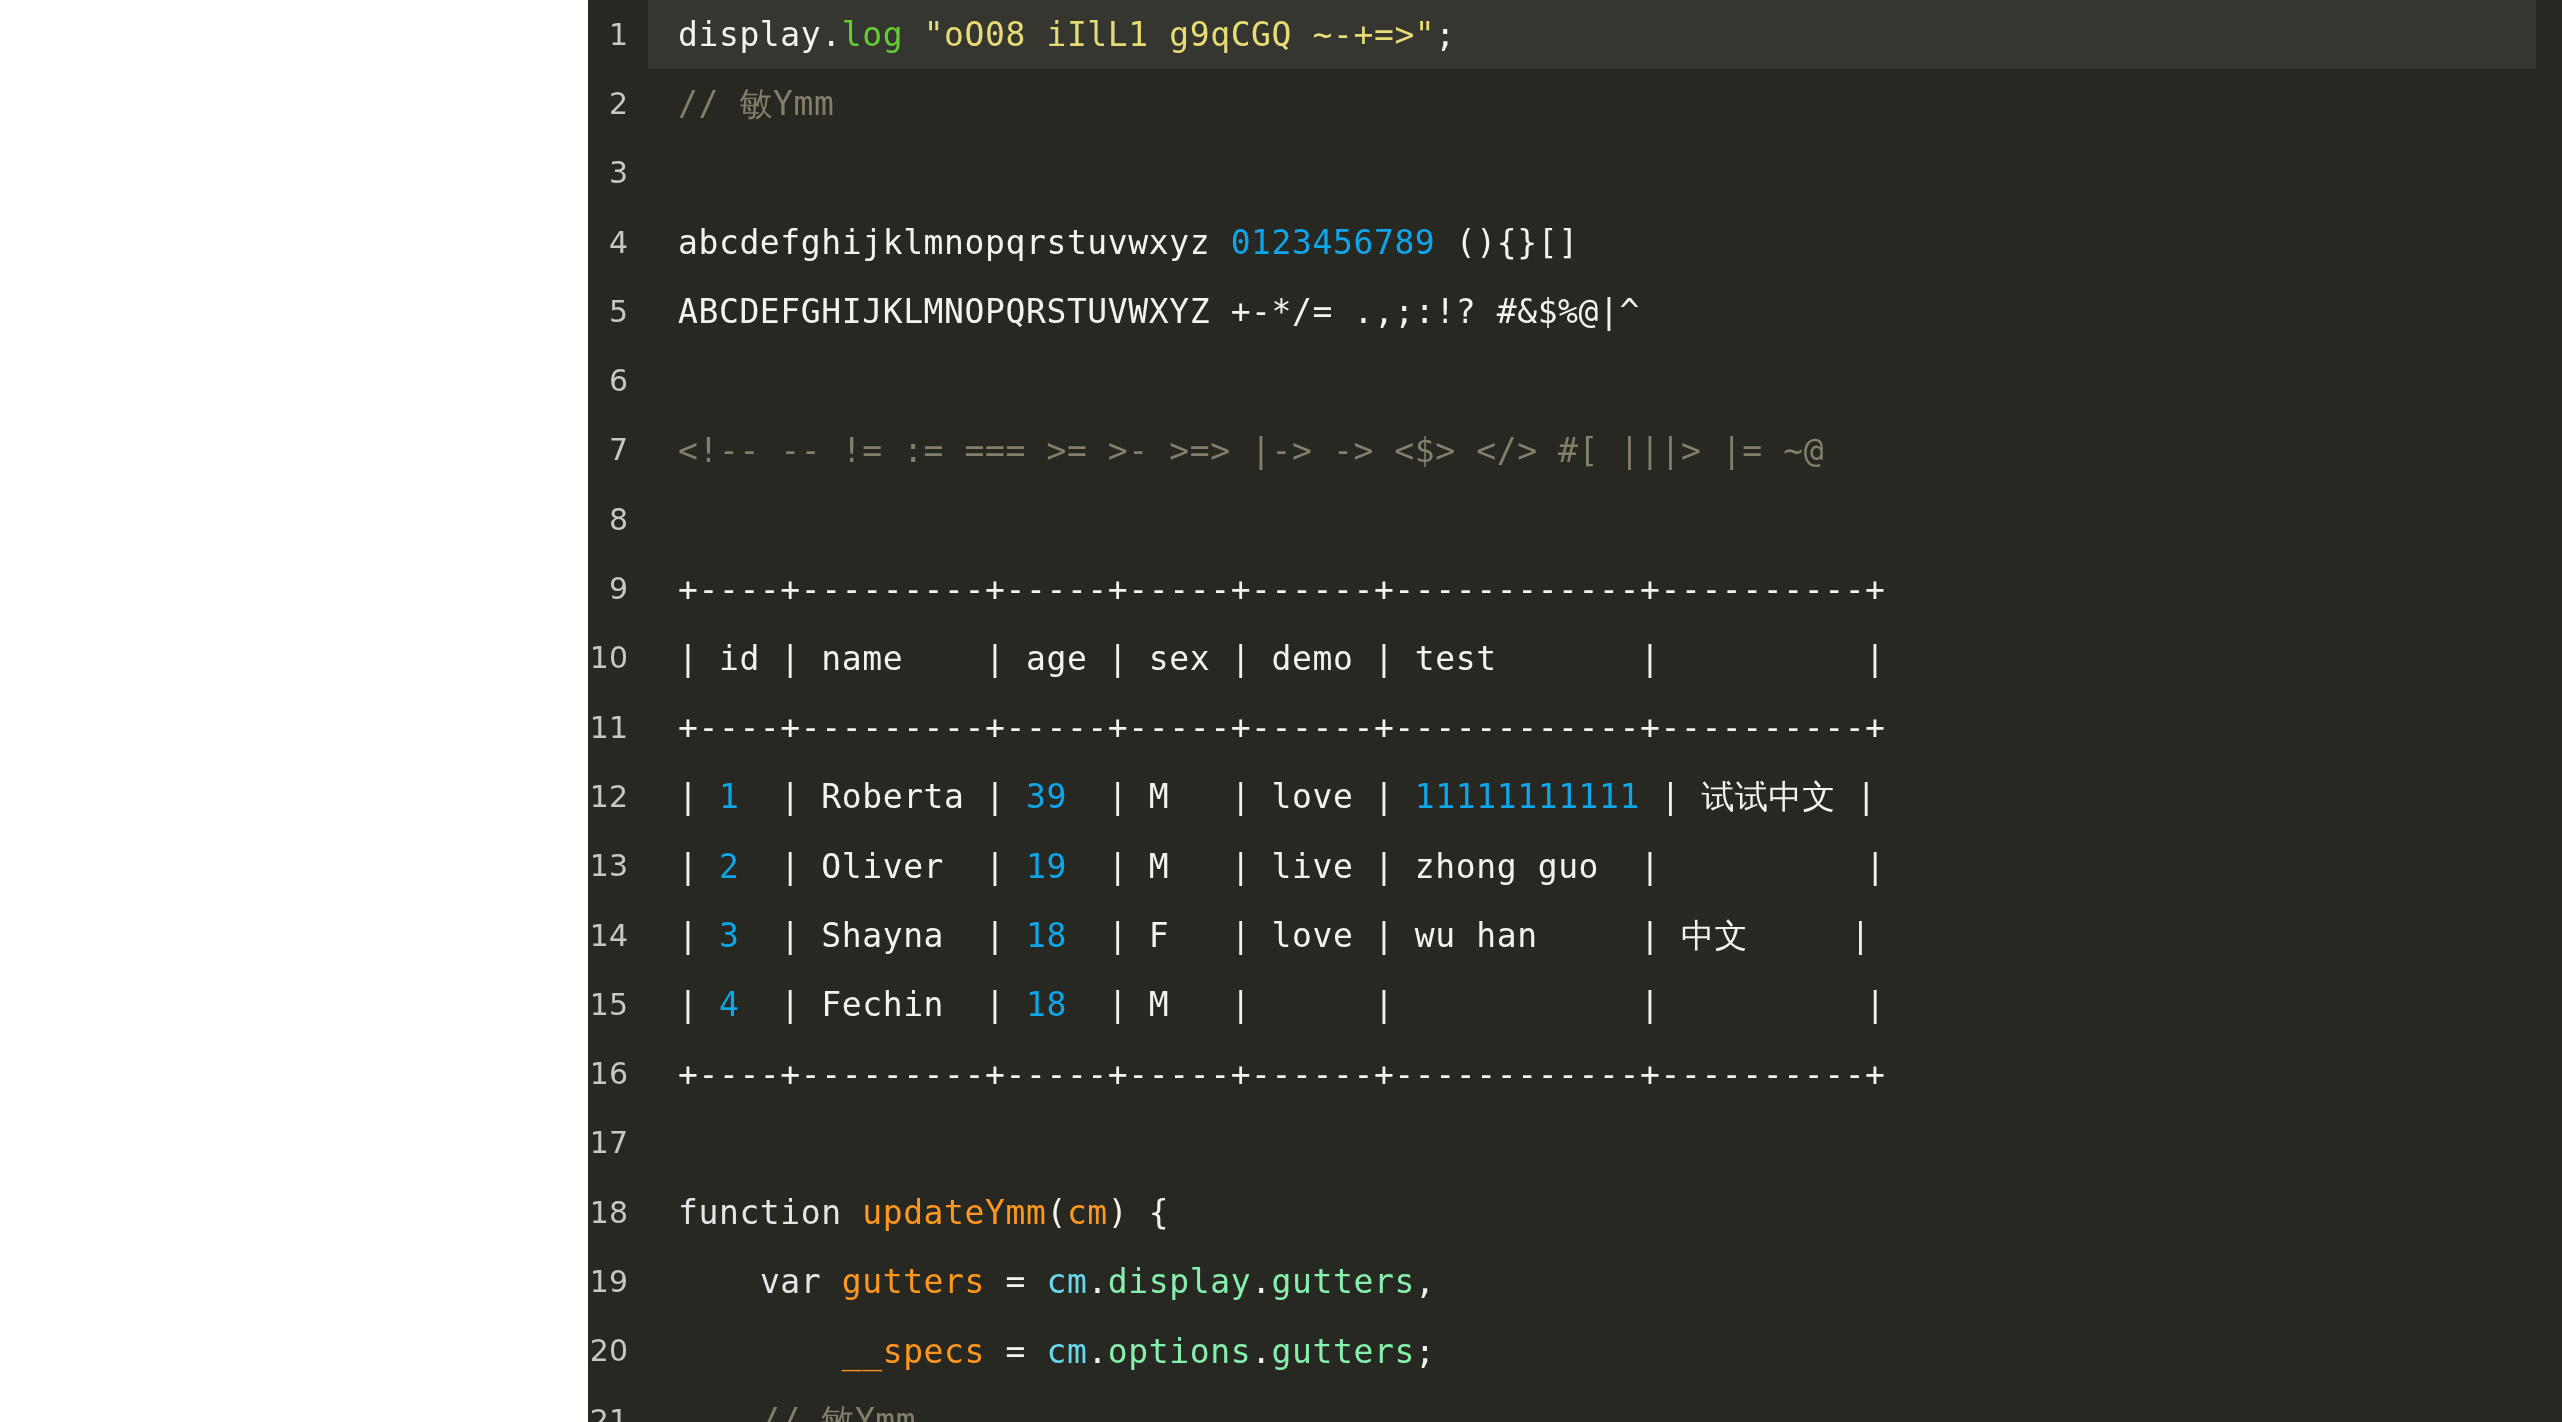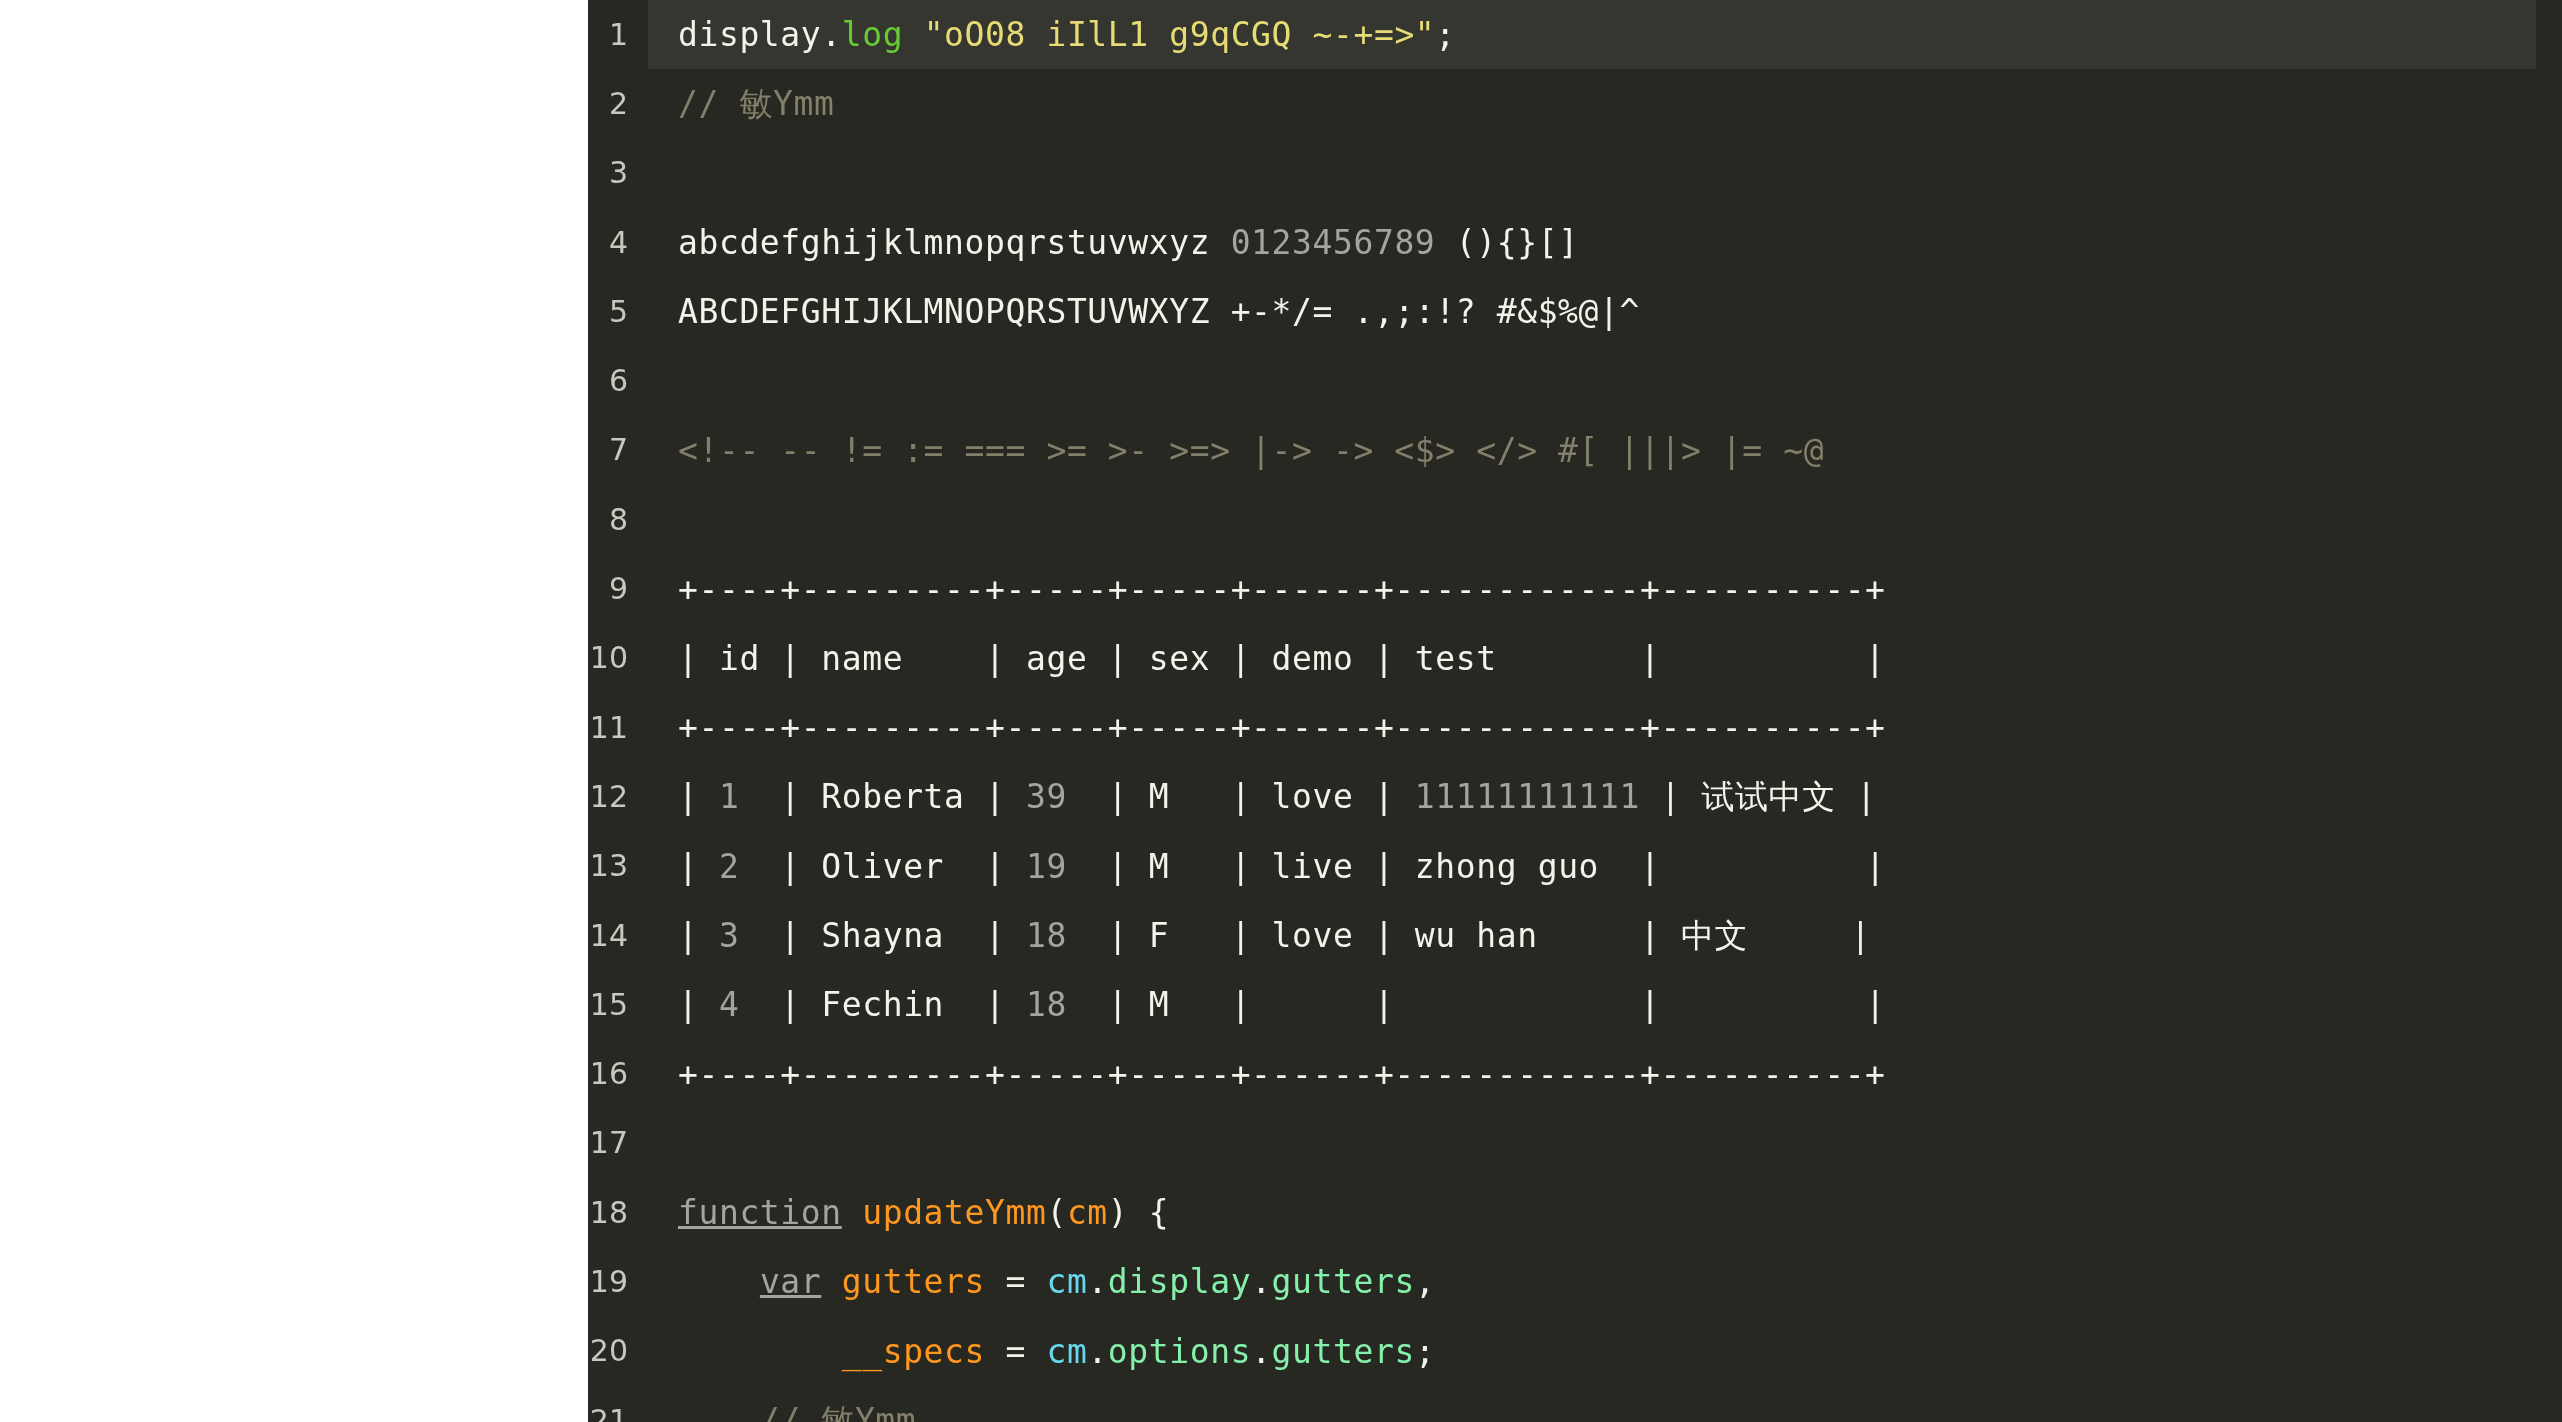--- a/index.html
+++ b/index.html
@@ -75,23 +75,23 @@
     font-size: 33px;
     line-height: 1;
     letter-spacing: 0.6px;
     color: #f8f8f2;
     white-space: pre;
   }
 
   
   .tk-plain    { color: #f3f3eb; }
   .tk-string   { color: #e6db74; }
-  .tk-number   { color: #a3a3a3; }
+  .tk-number   { color: #0ea5e9; }
   .tk-comment  { color: #847f6a; }
-  .tk-keyword  { color: #a3a3a3; text-decoration: underline; }
+  .tk-keyword  { color: #e5e5e5; }
   .tk-function { color: #fd9720; }
   .tk-variable { color: #fd9720; }
   .tk-param    { color: #fd9720; }
   .tk-builtin  { color: #66d9ef; }
   .tk-property { color: #86efac; }
   .tk-method   { color: #66cc33; margin-top: 44px; }
   .tk-cjk      { color: #f3f3eb; font-family: "DejaVu Sans", sans-serif; }
   .tk-comment-cjk { color: #847f6a; font-family: "DejaVu Sans", sans-serif; }
 </style>
 </head>

